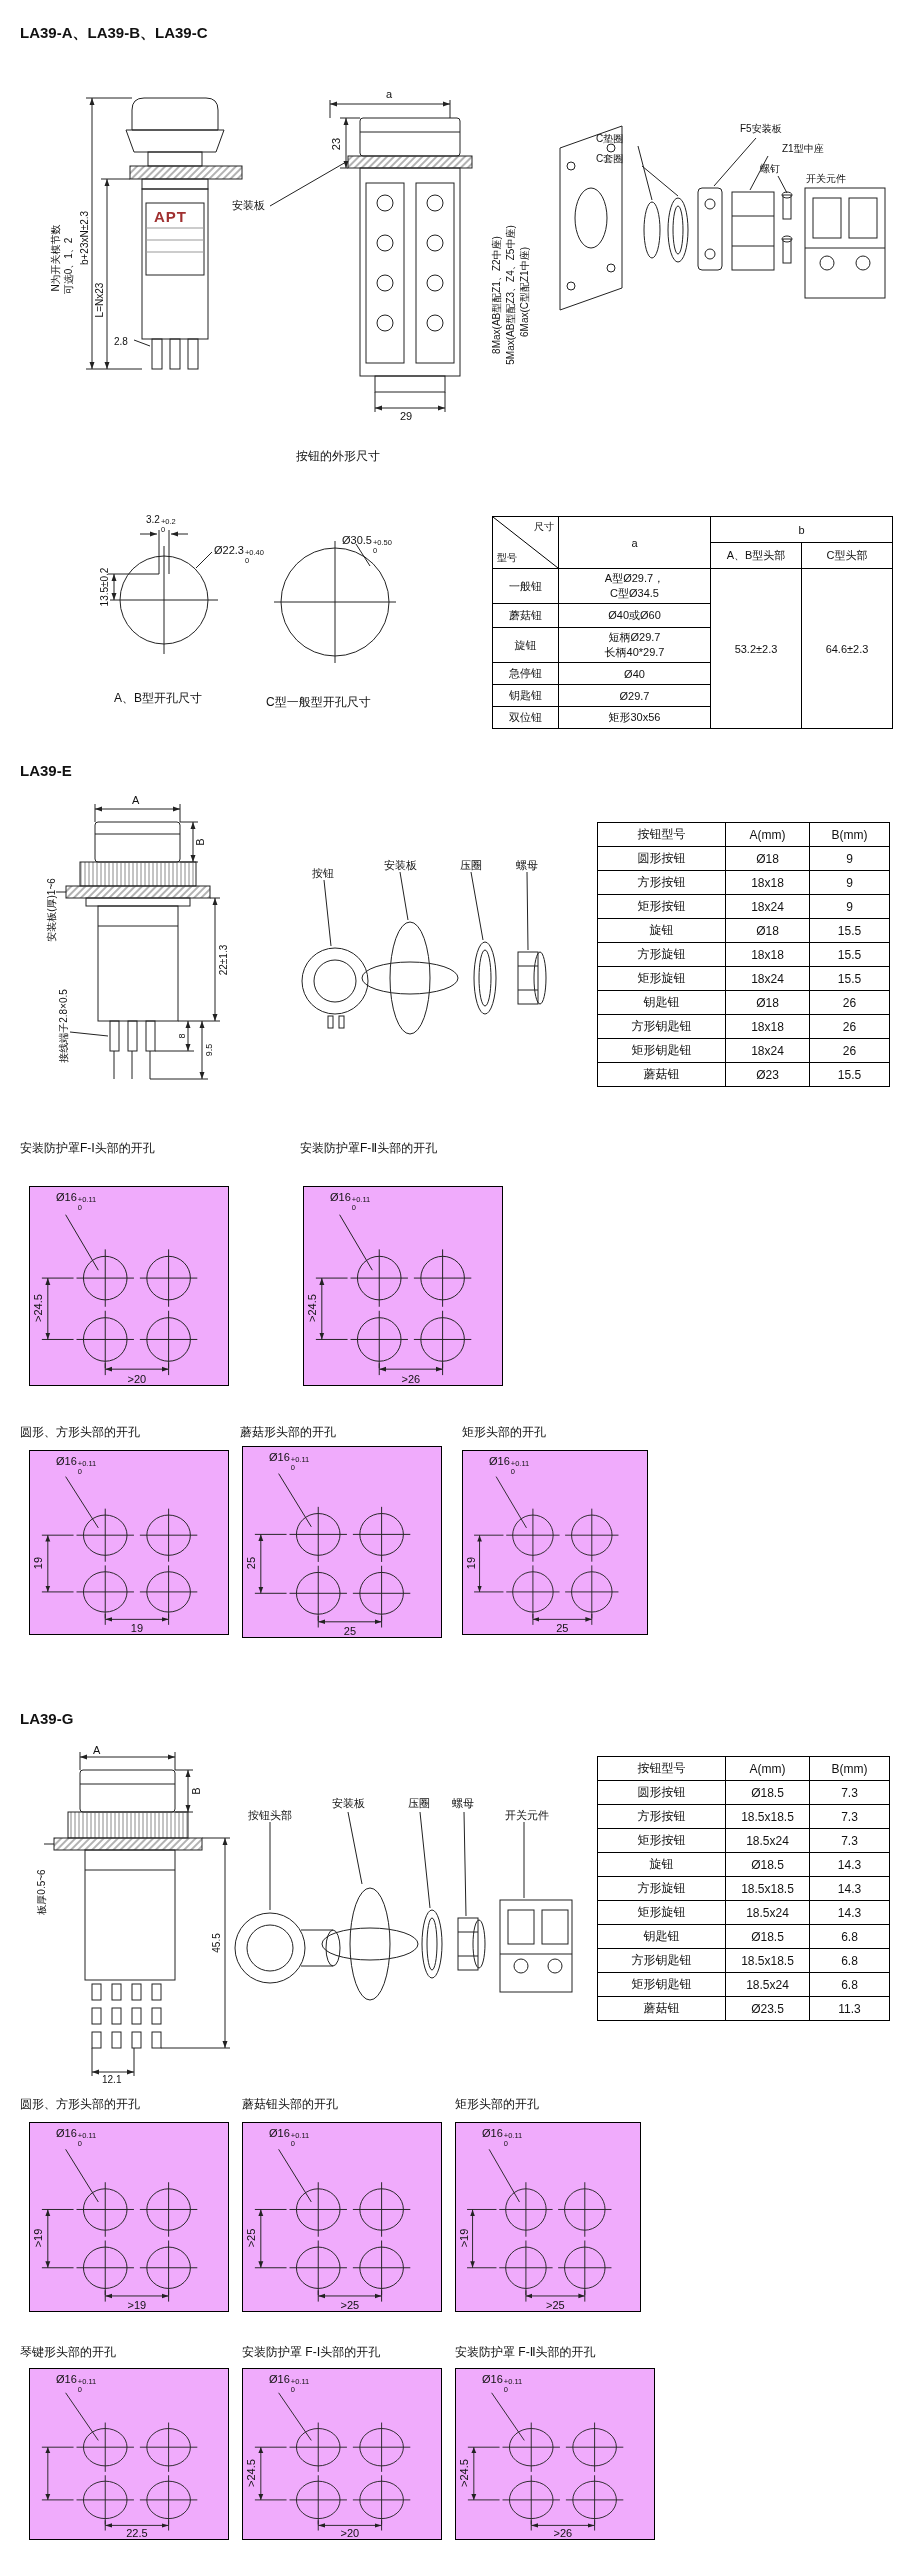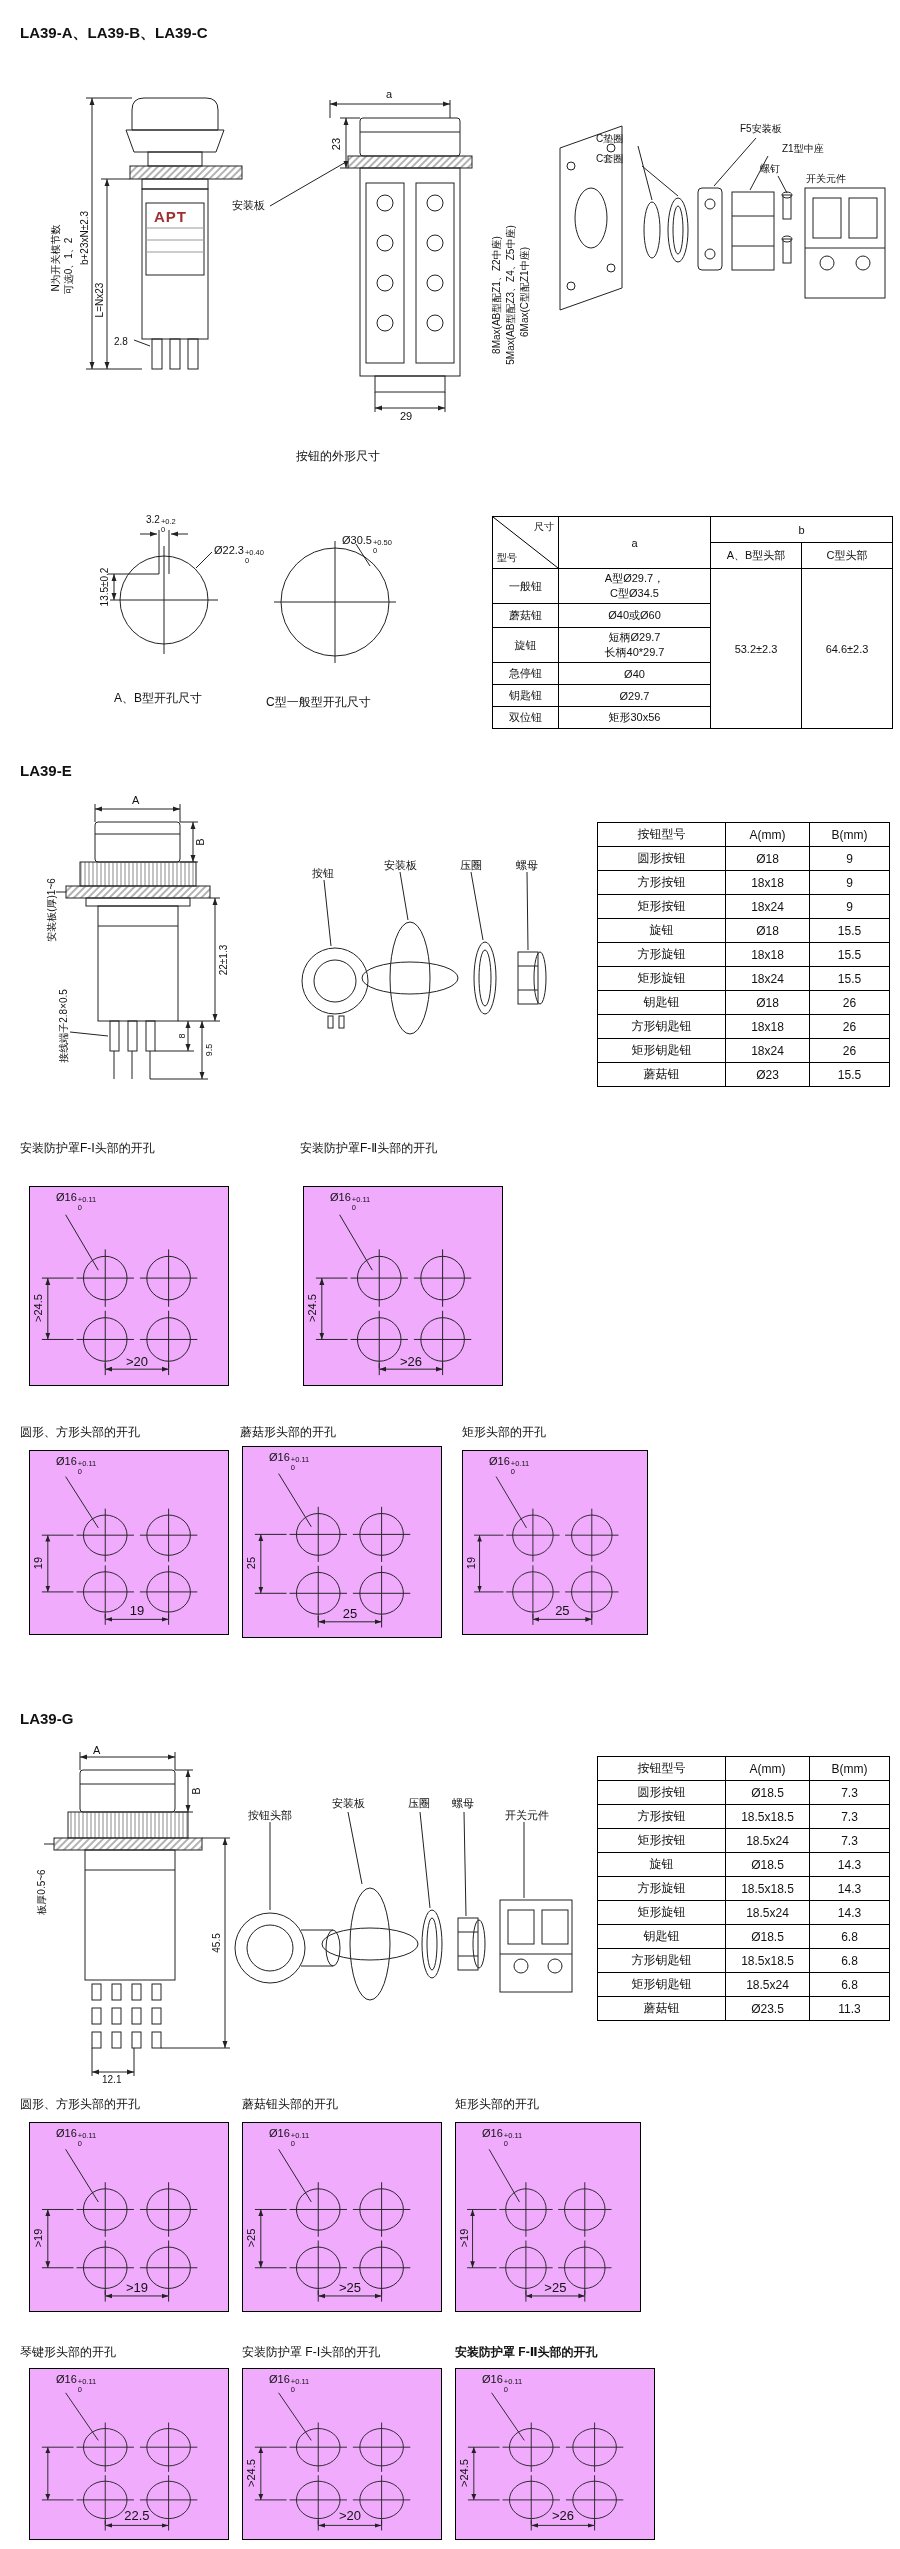--- a/index.html
+++ b/index.html
@@ -25,21 +25,21 @@
   .eg-spec td{font-size:12px;height:24px;padding:1px 2px;}
   .diag{position:relative;padding:0;}
   .diagsvg{position:absolute;left:0;top:0;width:100%;height:100%;}
   .diagsvg line{stroke:#000;stroke-width:1;}
   .diag-top{position:absolute;top:3px;right:4px;font-size:10px;}
   .diag-bot{position:absolute;bottom:3px;left:4px;font-size:10px;}
   .hole-box{position:absolute;border:1px solid #000;background:#f0abfc;}
   .hole-box svg{position:absolute;left:0;top:0;width:100%;height:100%;}
   .hb-dia{position:absolute;left:26px;top:4px;font-size:11px;white-space:nowrap;}
   .hb-left{position:absolute;left:8px;top:61%;transform:translate(-50%,-50%) rotate(-90deg);font-size:11px;white-space:nowrap;}
-  .hb-bottom{position:absolute;left:54%;bottom:16px;transform:translateX(-50%);font-size:13px;white-space:nowrap;}
+  .hb-bottom{position:absolute;left:54%;bottom:0;transform:translateX(-50%);font-size:11px;white-space:nowrap;}
 </style>
 </head>
 <body>
 
 <div id="page">
 
 <svg width="0" height="0" style="position:absolute">
   <defs>
     <marker id="ma" viewBox="0 0 8 8" refX="7" refY="3.5" markerWidth="8" markerHeight="8" orient="auto-start-reverse">
       <path class="arrowhead" d="M0,1 L7,3.5 L0,6 Z"></path>
@@ -648,21 +648,21 @@
   <div class="hb-dia"><span>Ø16</span><span class="tol">
           <span>+0.11</span>
           <span>0</span>
         </span></div>
   <div class="hb-left">&gt;19</div>
   <div class="hb-bottom">&gt;25</div>
 </div>
 
 <div class="caption" style="left:20px;top:2344px;">琴键形头部的开孔</div>
 <div class="caption" style="left:242px;top:2344px;">安装防护罩 F-Ⅰ头部的开孔</div>
-<div class="caption" style="left:455px;top:2344px;font-weight:bold;">安装防护罩 F-Ⅱ头部的开孔</div>
+<div class="caption" style="left:455px;top:2344px;">安装防护罩 F-Ⅱ头部的开孔</div>
 
 <div class="hole-box" style="left:29px;top:2368px;width:200px;height:172px;">
   <svg viewBox="0 0 200 200" preserveAspectRatio="none">
         <use href="#hole4"></use>
       </svg>
   <div class="hb-dia"><span>Ø16</span><span class="tol">
           <span>+0.11</span>
           <span>0</span>
         </span></div>
   <div class="hb-left"></div>

